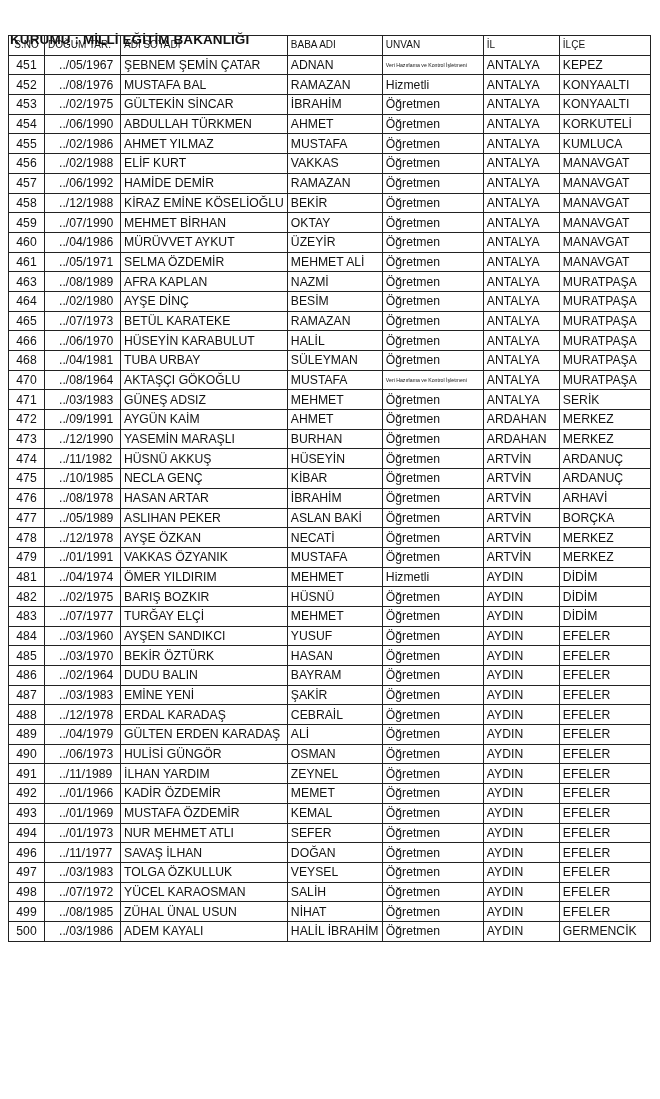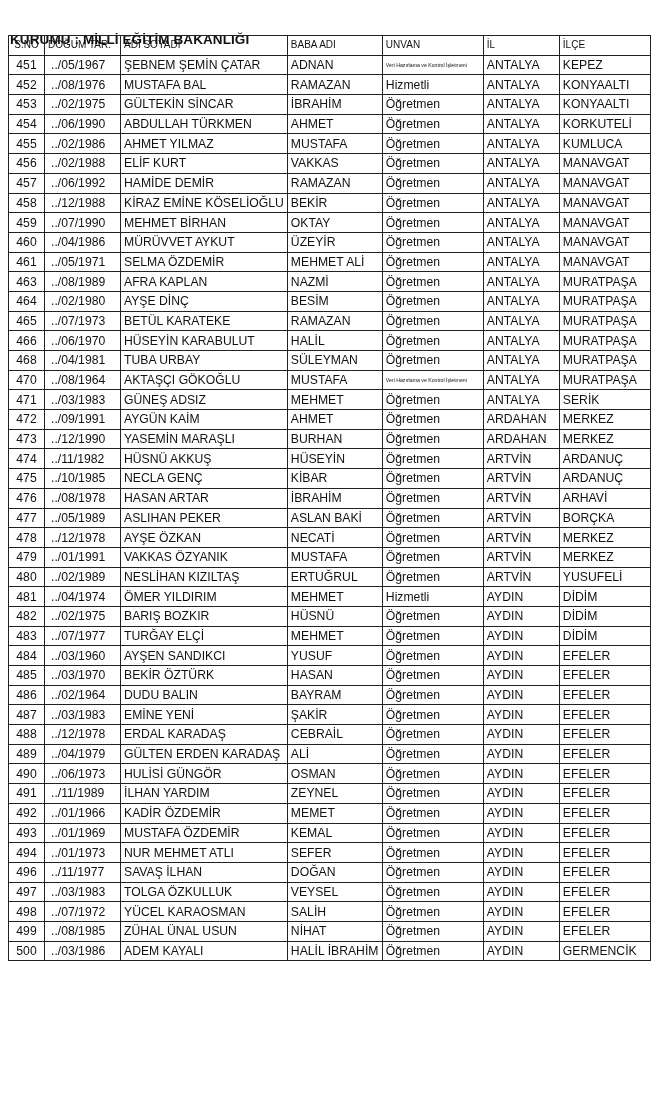--- a/index.html
+++ b/index.html
@@ -4,21 +4,21 @@
 <style>
   html, body { margin: 0; padding: 0; background: #ffffff; }
   body { width: 660px; height: 1099px; position: relative; overflow: hidden;
          font-family: "Liberation Sans", sans-serif; color: #111; }
   .title { position: absolute; left: 10px; top: 20px; font-size: 13.5px; font-weight: bold; letter-spacing: 0.1px; margin-top: 12px; }
   table { position: absolute; left: 8px; top: 35px; border-collapse: collapse; table-layout: fixed; }
   th, td { border: 1.3px solid #222; padding: 0 3px; height: 18.7px; font-size: 12.2px; white-space: nowrap; overflow: hidden; line-height: 18px; }
   th { font-weight: normal; text-align: left; font-size: 10px; }
   th.sno { text-align: center; padding: 0 1px; }
   td.sno { text-align: center; padding-right: 3px; }
-  td.dob { padding-left: 6px; }
+  td.dob { padding-left: 14px; }
   td.small { font-size: 5.2px; letter-spacing: 0; }
   col.c1 { width: 36px; } col.c2 { width: 76px; } col.c3 { width: 160px; }
   col.c4 { width: 95px; } col.c5 { width: 101px; } col.c6 { width: 76px; } col.c7 { width: 91px; }
 </style>
 </head>
 <body>
 
 <div class="title">KURUMU : MİLLİ EĞİTİM BAKANLIĞI</div>
 
 <table>
@@ -271,29 +271,20 @@
       <tr>
         <td class="sno">479</td>
         <td class="dob">../01/1991</td>
         <td>VAKKAS ÖZYANIK</td>
         <td>MUSTAFA</td>
         <td>Öğretmen</td>
         <td>ARTVİN</td>
         <td>MERKEZ</td>
       </tr>
       <tr>
-        <td class="sno">480</td>
-        <td class="dob">../02/1989</td>
-        <td>NESLİHAN KIZILTAŞ</td>
-        <td>ERTUĞRUL</td>
-        <td>Öğretmen</td>
-        <td>ARTVİN</td>
-        <td>YUSUFELİ</td>
-      </tr>
-      <tr>
         <td class="sno">481</td>
         <td class="dob">../04/1974</td>
         <td>ÖMER YILDIRIM</td>
         <td>MEHMET</td>
         <td>Hizmetli</td>
         <td>AYDIN</td>
         <td>DİDİM</td>
       </tr>
       <tr>
         <td class="sno">482</td>

